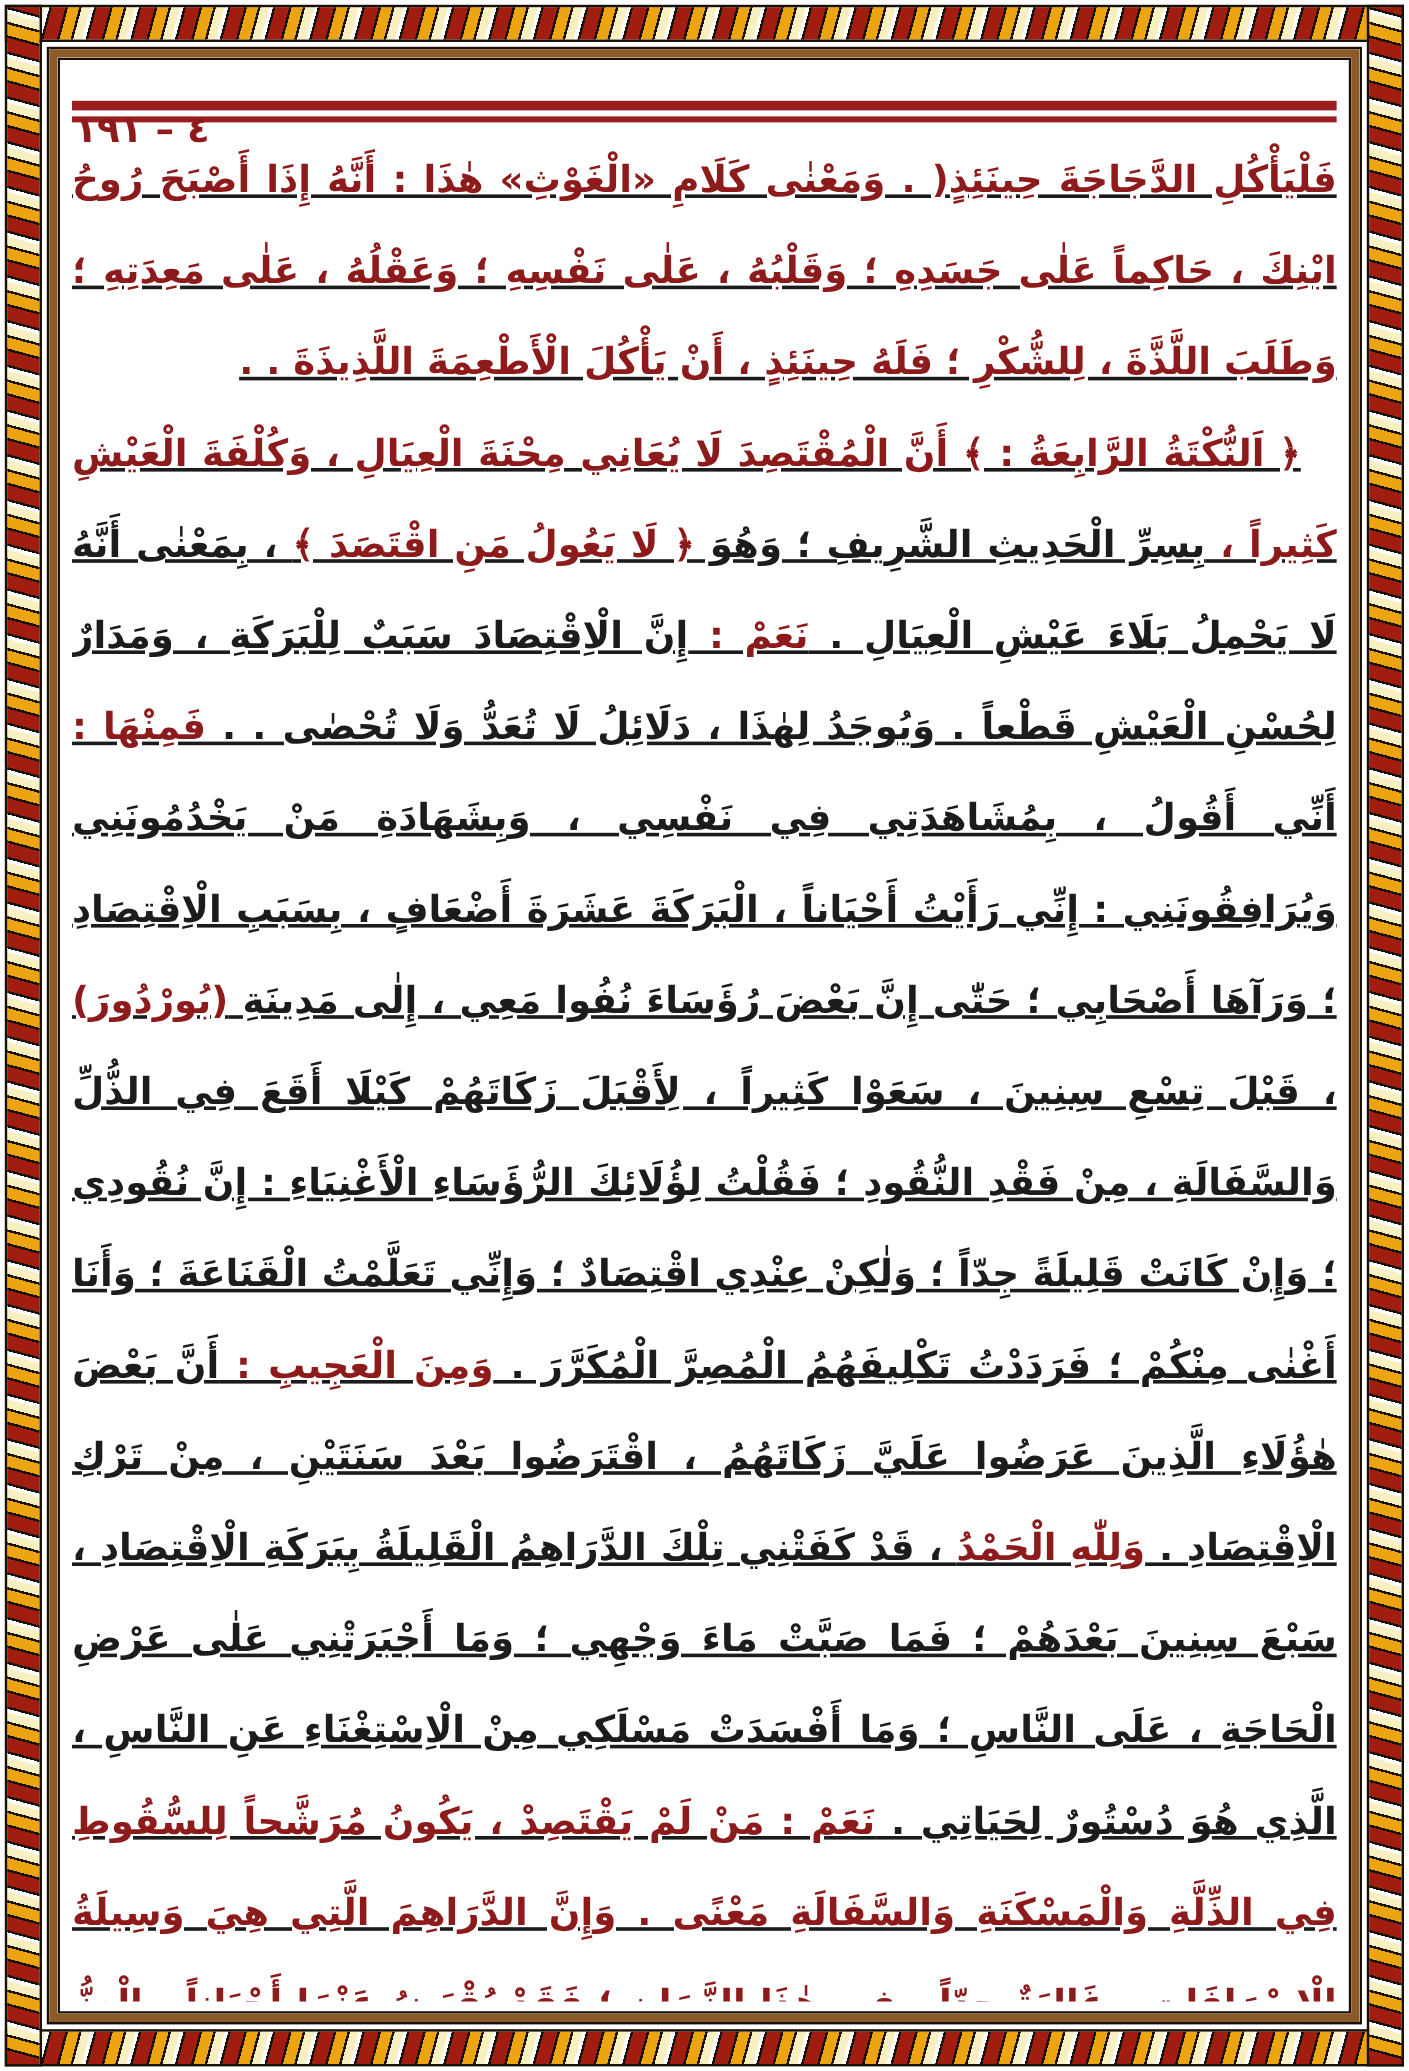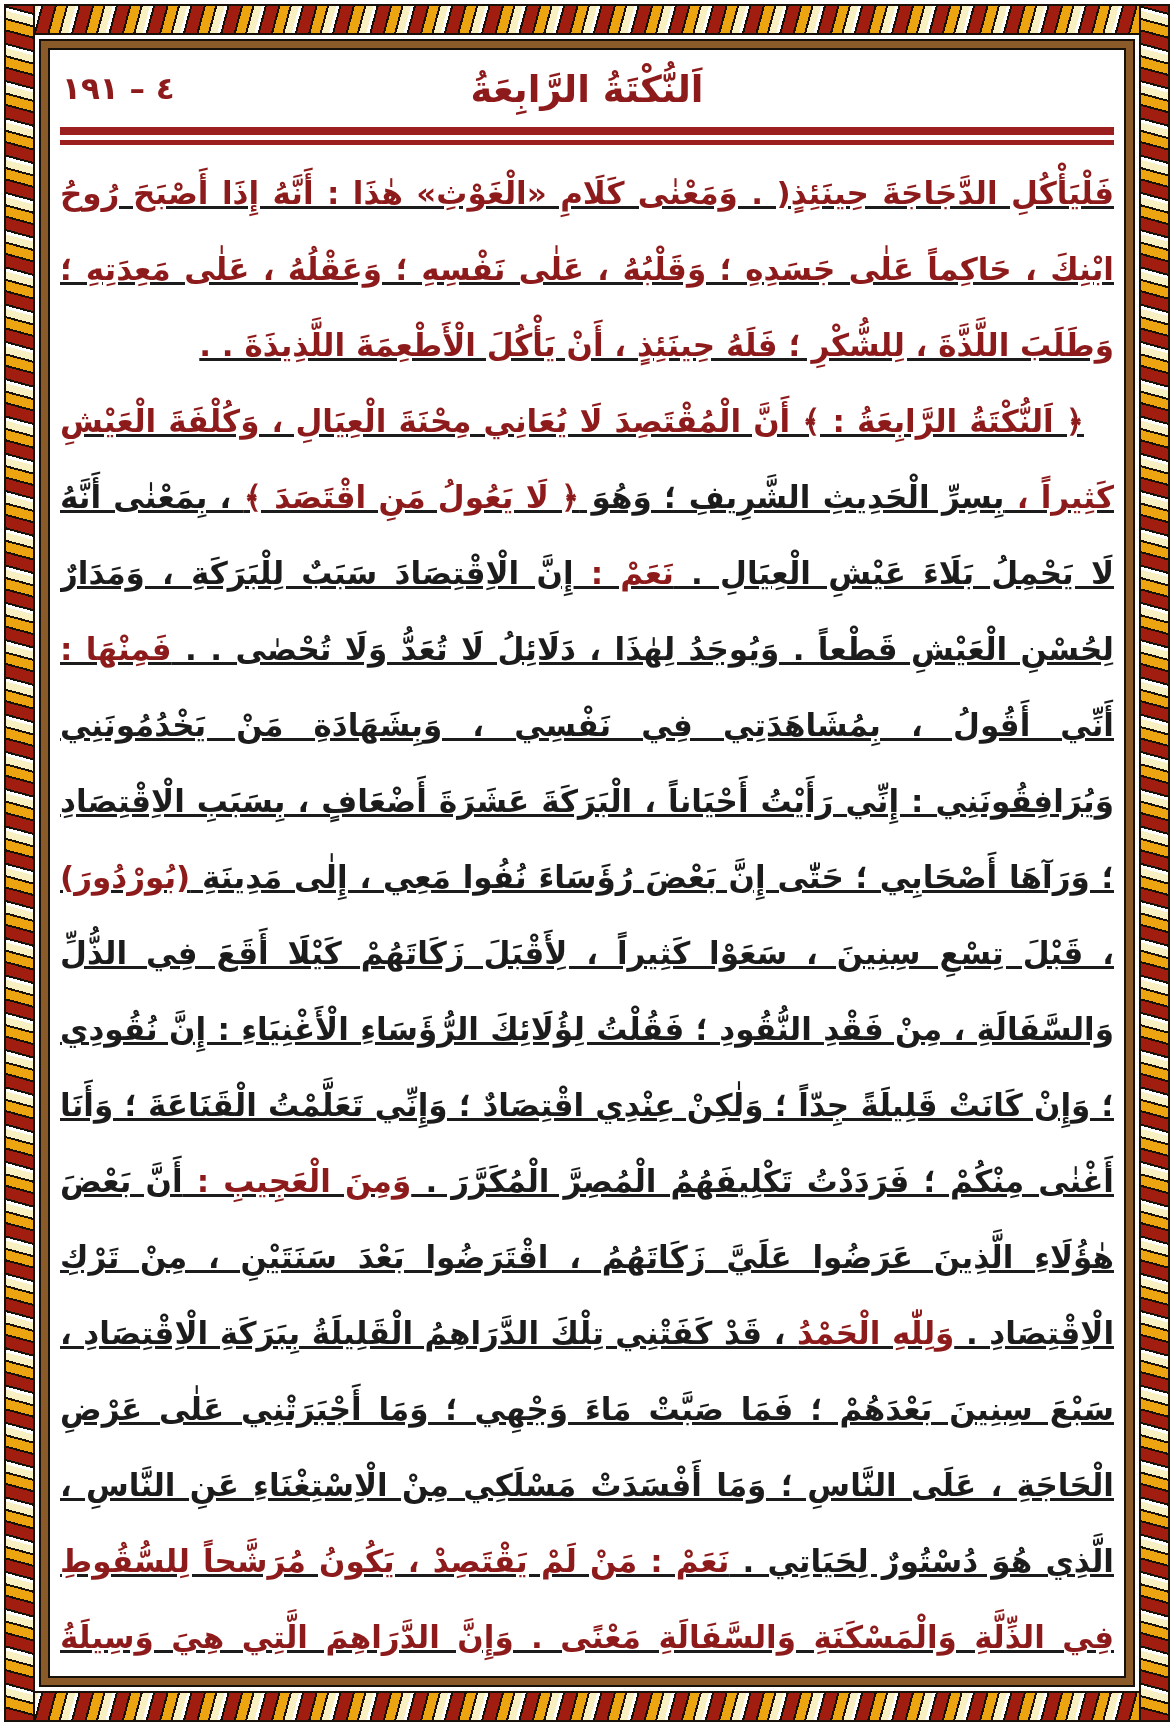--- a/index.html
+++ b/index.html
@@ -28,21 +28,21 @@
   .rule-frame {
     position:absolute; inset:41px; border:7px solid var(--b-brown);
     box-shadow:0 0 0 2px #17110a, inset 0 0 0 2px #17110a;
   }
   .content {
     position:absolute; top:58px; bottom:58px; left:60px; right:60px;
     direction:rtl; overflow:hidden;
   }
   .header { position:relative; text-align:center; padding-top:10px; }
   .page-number {
-    position:absolute; left:2px; top:12px;
+    position:absolute; left:2px; top:32px;
     color:var(--red); font-weight:bold; font-size:31px; letter-spacing:2px;
     direction:ltr; unicode-bidi:isolate;
   }
   .page-title {
     display:inline-block; color:var(--red); font-weight:bold; font-size:37px;
   }
   .double-rule { margin-top:16px; }
   .rule-thick { height:8px; background:var(--rule); }
   .rule-thin  { height:5px; background:var(--rule); margin-top:5px; }
   .body-text {
@@ -60,21 +60,20 @@
 <div class="page" style="--red: #8e1b1b; --black: #1c1c1c; --blue: #3a3fae; --rule: #9b1f1f; --b-red: #a01d10; --b-gold: #eca511; --b-cream: #f9f0c2; --b-brown: #8a5a28;">
   <div class="b-strip b-top"></div>
   <div class="b-strip b-bottom"></div>
   <div class="b-strip b-left"></div>
   <div class="b-strip b-right"></div>
   <div class="rule-frame"></div>
 
   <div class="content">
     <div class="header">
       <span class="page-number">٤ – ١٩١</span>
-      <span class="page-title">اَلنُّكْتَةُ الرَّابِعَةُ</span>
       <div class="double-rule">
         <div class="rule-thick"></div>
         <div class="rule-thin"></div>
       </div>
     </div>
 
     <div class="body-text">
       <p class="para"><span class="run-red">فَلْيَأْكُلِ الدَّجَاجَةَ حِينَئِذٍ( . وَمَعْنٰى كَلَامِ «الْغَوْثِ» هٰذَا : أَنَّهُ إِذَا أَصْبَحَ رُوحُ ابْنِكَ ، حَاكِماً عَلٰى جَسَدِهِ ؛ وَقَلْبُهُ ، عَلٰى نَفْسِهِ ؛ وَعَقْلُهُ ، عَلٰى مَعِدَتِهِ ؛ وَطَلَبَ اللَّذَّةَ ، لِلشُّكْرِ ؛ فَلَهُ حِينَئِذٍ ، أَنْ يَأْكُلَ الْأَطْعِمَةَ اللَّذِيذَةَ . .</span></p>
       <p class="para indent"><span class="run-red">﴿ اَلنُّكْتَةُ الرَّابِعَةُ : ﴾ أَنَّ الْمُقْتَصِدَ لَا يُعَانِي مِحْنَةَ الْعِيَالِ ، وَكُلْفَةَ الْعَيْشِ كَثِيراً ، </span><span class="run-black">بِسِرِّ الْحَدِيثِ الشَّرِيفِ ؛ وَهُوَ </span><span class="run-red">﴿ لَا يَعُولُ مَنِ اقْتَصَدَ ﴾</span><span class="run-black"> ، بِمَعْنٰى أَنَّهُ لَا يَحْمِلُ بَلَاءَ عَيْشِ الْعِيَالِ . </span><span class="run-red">نَعَمْ : </span><span class="run-black">إِنَّ الْاِقْتِصَادَ سَبَبٌ لِلْبَرَكَةِ ، وَمَدَارٌ لِحُسْنِ الْعَيْشِ قَطْعاً . وَيُوجَدُ لِهٰذَا ، دَلَائِلُ لَا تُعَدُّ وَلَا تُحْصٰى . . </span><span class="run-red">فَمِنْهَا : </span><span class="run-black">أَنِّي أَقُولُ ، بِمُشَاهَدَتِي فِي نَفْسِي ، وَبِشَهَادَةِ مَنْ يَخْدُمُونَنِي وَيُرَافِقُونَنِي : إِنِّي رَأَيْتُ أَحْيَاناً ، الْبَرَكَةَ عَشَرَةَ أَضْعَافٍ ، بِسَبَبِ الْاِقْتِصَادِ ؛ وَرَآهَا أَصْحَابِي ؛ حَتّٰى إِنَّ بَعْضَ رُؤَسَاءَ نُفُوا مَعِي ، إِلٰى مَدِينَةِ </span><span class="run-red">(بُورْدُورَ)</span><span class="run-black"> ، قَبْلَ تِسْعِ سِنِينَ ، سَعَوْا كَثِيراً ، لِأَقْبَلَ زَكَاتَهُمْ كَيْلَا أَقَعَ فِي الذُّلِّ وَالسَّفَالَةِ ، مِنْ فَقْدِ النُّقُودِ ؛ فَقُلْتُ لِؤُلَائِكَ الرُّؤَسَاءِ الْأَغْنِيَاءِ : إِنَّ نُقُودِي ؛ وَإِنْ كَانَتْ قَلِيلَةً جِدّاً ؛ وَلٰكِنْ عِنْدِي اقْتِصَادٌ ؛ وَإِنِّي تَعَلَّمْتُ الْقَنَاعَةَ ؛ وَأَنَا أَغْنٰى مِنْكُمْ ؛ فَرَدَدْتُ تَكْلِيفَهُمُ الْمُصِرَّ الْمُكَرَّرَ . </span><span class="run-red">وَمِنَ الْعَجِيبِ : </span><span class="run-black">أَنَّ بَعْضَ هٰؤُلَاءِ الَّذِينَ عَرَضُوا عَلَيَّ زَكَاتَهُمُ ، اقْتَرَضُوا بَعْدَ سَنَتَيْنِ ، مِنْ تَرْكِ الْاِقْتِصَادِ . </span><span class="run-red">وَلِلّٰهِ الْحَمْدُ</span><span class="run-black"> ، قَدْ كَفَتْنِي تِلْكَ الدَّرَاهِمُ الْقَلِيلَةُ بِبَرَكَةِ الْاِقْتِصَادِ ، سَبْعَ سِنِينَ بَعْدَهُمْ ؛ فَمَا صَبَّتْ مَاءَ وَجْهِي ؛ وَمَا أَجْبَرَتْنِي عَلٰى عَرْضِ الْحَاجَةِ ، عَلَى النَّاسِ ؛ وَمَا أَفْسَدَتْ مَسْلَكِي مِنْ الْاِسْتِغْنَاءِ عَنِ النَّاسِ ، الَّذِي هُوَ دُسْتُورٌ لِحَيَاتِي . </span><span class="run-red">نَعَمْ : مَنْ لَمْ يَقْتَصِدْ ، يَكُونُ مُرَشَّحاً لِلسُّقُوطِ فِي الذِّلَّةِ وَالْمَسْكَنَةِ وَالسَّفَالَةِ مَعْنًى . وَإِنَّ الدَّرَاهِمَ الَّتِي هِيَ وَسِيلَةُ الْإِسْرَافَاتِ ، غَالِيَةٌ جِدّاً ، فِي هٰذَا الزَّمَانِ ؛ فَقَدْ يُقْبَضُ عَنْهَا أَحْيَاناً ، الْعِزُّ وَالشَّرَفُ ، رِشْوَةً ؛ وَقَدْ تُقْبَضُ عَنْهَا الْمُقَدَّسَاتُ الدِّينِيَّةُ أَحْيَاناً ؛ ثُمَّ </span></p>
     </div>

